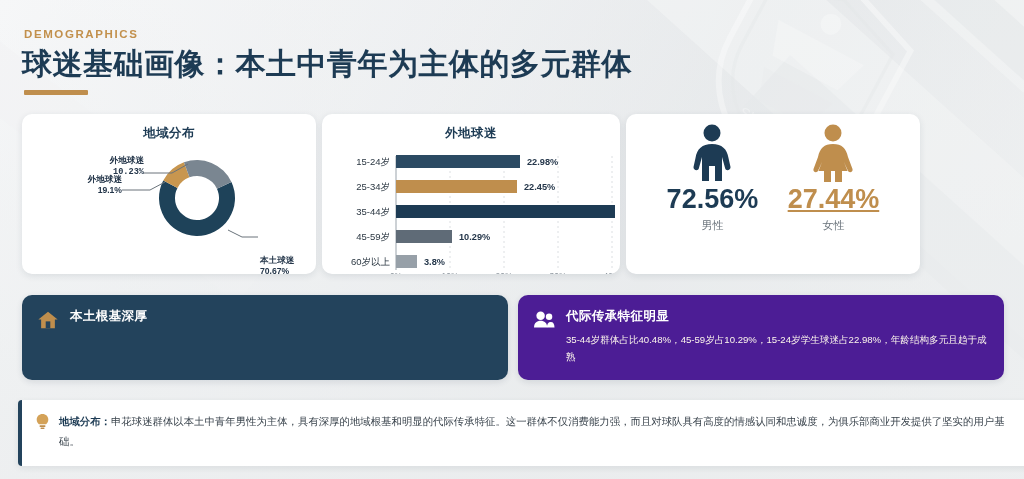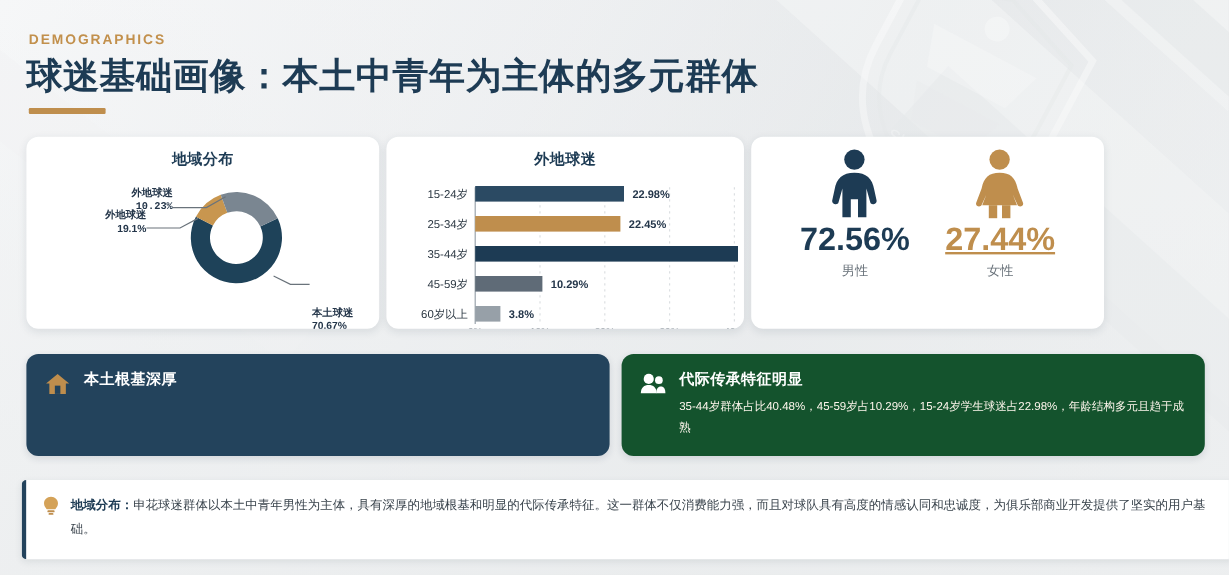--- a/index.html
+++ b/index.html
@@ -76,21 +76,21 @@
   .gicon{height:62px;display:flex;align-items:flex-end;justify-content:center;}
   .gval{font-size:27px;font-weight:bold;line-height:1;margin-top:4px;}
   .gval.male{color:#1d3b54;}
   .gval.female{color:#bf8e4d;text-decoration:underline;}
   .glabel{font-size:11px;color:#6a737b;margin-top:5px;}
 
   
   .insights{position:absolute;left:22px;top:295px;width:986px;display:flex;gap:10px;}
   .ibox{border-radius:10px;padding:13px 16px 14px 15px;display:flex;gap:11px;box-shadow:0 2px 6px rgba(30,50,70,.12);}
   .ibox-navy{width:455px;background:#23435c;}
-  .ibox-gold{width:455px;background:#14532d;}
+  .ibox-gold{width:455px;background:#4c1d95;}
   .ibox .icon{flex:0 0 auto;width:22px;height:22px;margin-top:1px;}
   .ibox .icon svg{width:22px;height:22px;display:block;}
   .ibox .txt{flex:1;}
   .ibox .ititle{font-size:12.5px;font-weight:bold;color:#fff;letter-spacing:.4px;margin-bottom:7px;}
   .ibox .idesc{font-size:9.6px;color:#e4e9ee;line-height:1.75;}
   .ibox-gold .idesc{color:#fdf6ec;}
 
   
   .core{
     position:absolute;left:18px;top:400px;width:988px;

